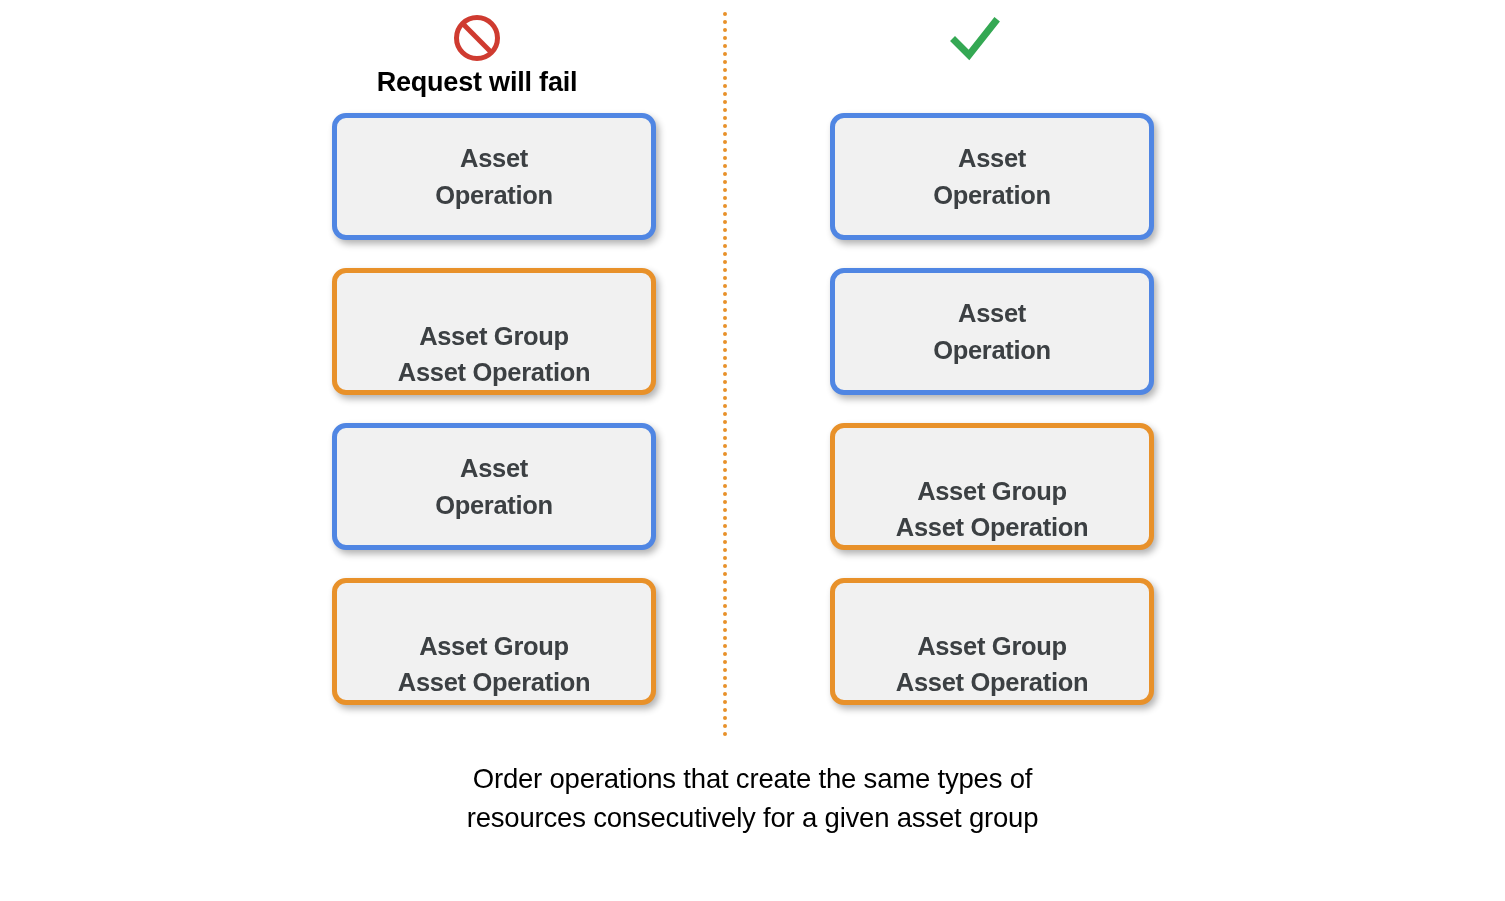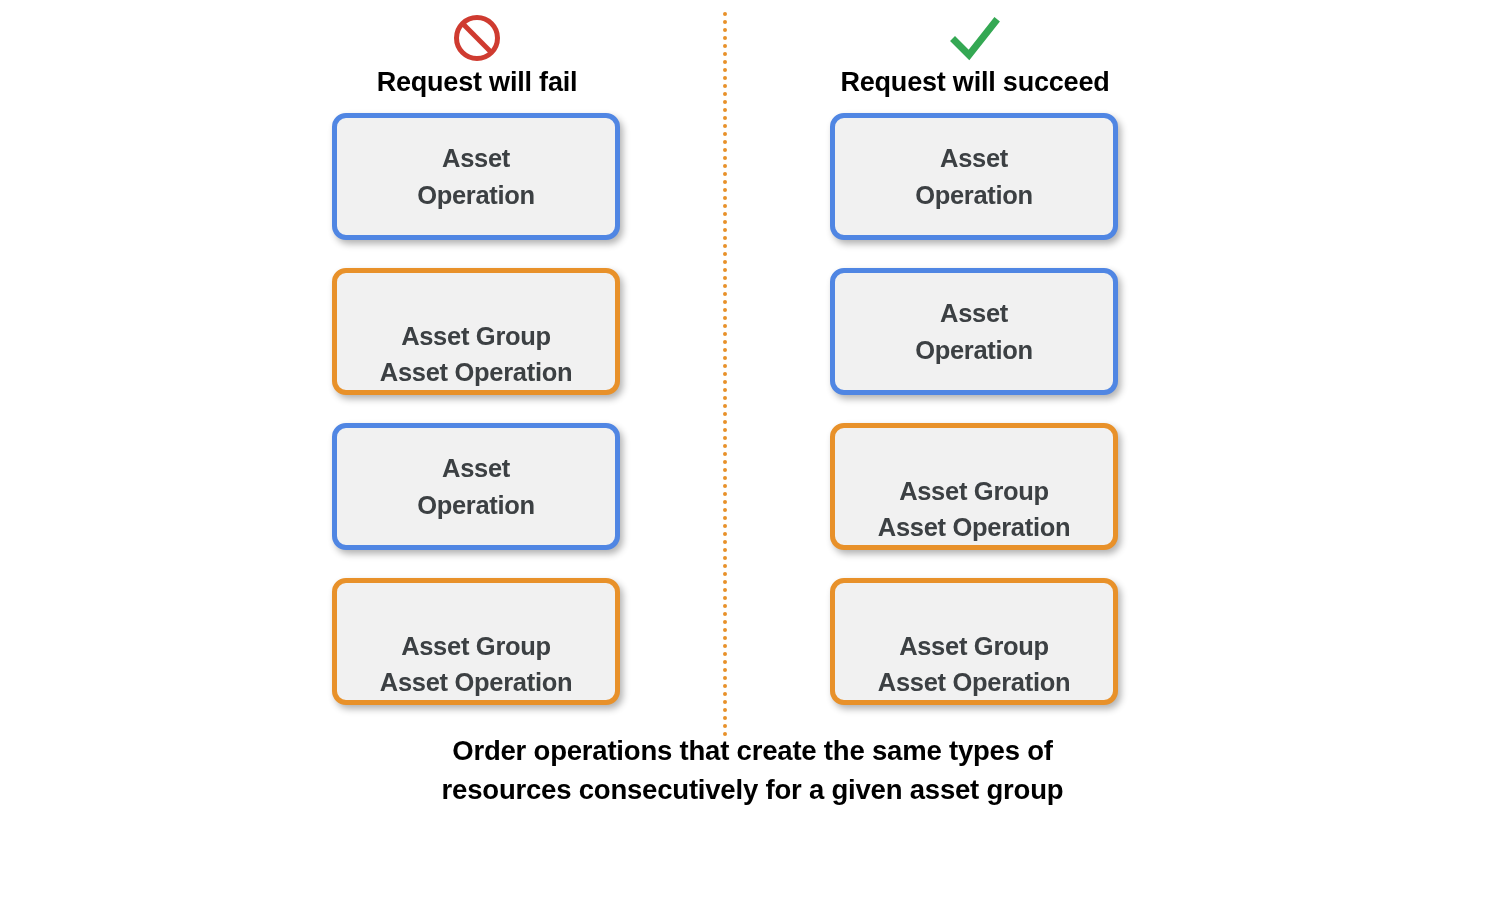--- a/index.html
+++ b/index.html
@@ -70,21 +70,21 @@
   .stack {
     position: absolute;
     top: 113px;
     left: 55px;
     width: 290px;
   }
 
   .op-box {
     position: relative;
     box-sizing: border-box;
-    width: 288px;
+    width: 324px;
     height: 127px;
     margin-bottom: 28px;
     border-radius: 14px;
     border: 5px solid #5086e3;
     background: #f1f1f1;
     box-shadow: 3px 4px 7px rgba(0,0,0,0.30);
     display: flex;
     align-items: center;
     justify-content: center;
     text-align: center;
@@ -96,26 +96,26 @@
     font-weight: bold;
     color: #3c4043;
     line-height: 1.42;
     letter-spacing: -0.3px;
     white-space: pre-line;
   }
 
   
   .caption {
     position: absolute;
-    top: 732px;
+    top: 760px;
     left: 0;
     width: 1505px;
     text-align: center;
     font-size: 27.5px;
-    font-weight: bold;
+    font-weight: normal;
     color: #000000;
     line-height: 1.4;
     letter-spacing: -0.2px;
     white-space: pre-line;
   }
 </style>
 </head>
 <body>
 
 <div id="canvas">
@@ -153,21 +153,20 @@
     </div>
   </div>
 
   <div class="column right">
     <div class="col-header">
       <span class="status-icon">
         <svg width="60" height="52" viewBox="0 0 60 52">
           <polyline points="10,29 24,43 50,10" fill="none" stroke="#34a853" stroke-width="7" stroke-linecap="square" stroke-linejoin="miter"></polyline>
         </svg>
       </span>
-      <div class="col-title">Request will succeed</div>
     </div>
 
     <div class="stack">
       <div class="op-box blue">
         <span class="op-label">Asset
 Operation</span>
       </div>
       <div class="op-box blue">
         <span class="op-label">Asset
 Operation</span>

